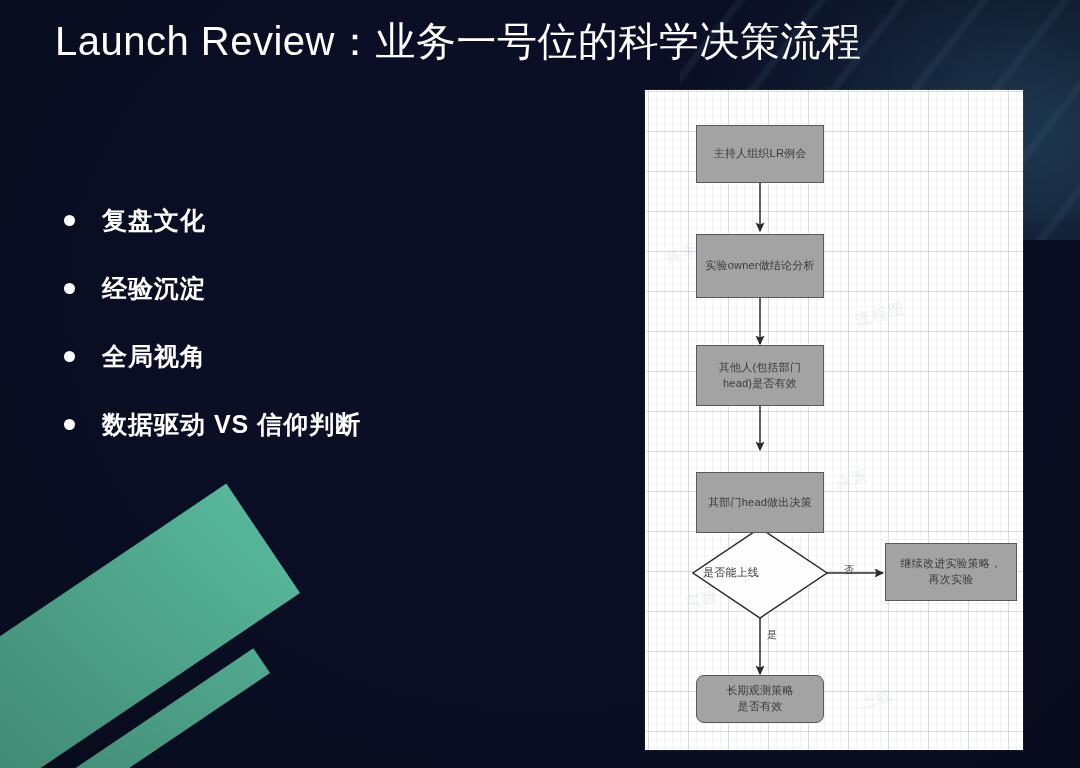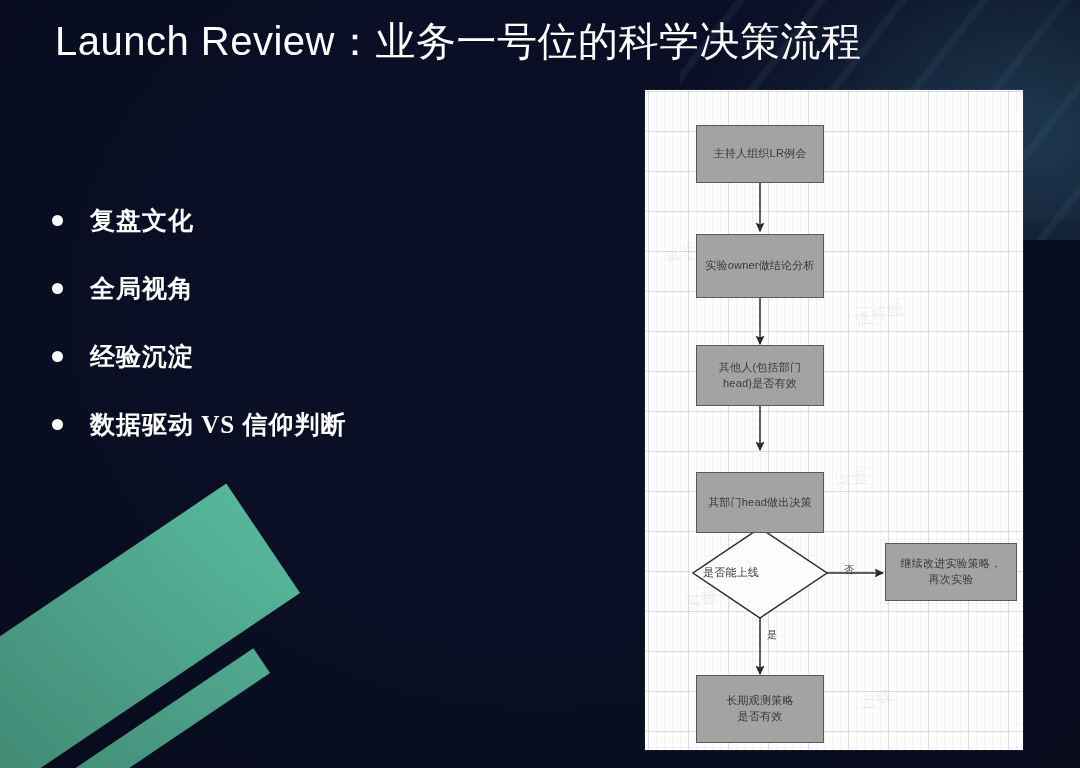--- a/index.html
+++ b/index.html
@@ -83,24 +83,23 @@
     line-height: 1.25;
     color: #ffffff;
     letter-spacing: 0.5px;
     white-space: nowrap;
     margin-left: 33px;
   }
 
   
   .bullets {
     position: absolute;
-    left: 52px;
+    left: 64px;
     top: 186px;
     width: 470px;
-    font-family: Liberation Serif, serif;
   }
   .bullet-row {
     display: flex;
     align-items: center;
     height: 68px;
   }
   .bullet-dot {
     width: 11px;
     height: 11px;
     border-radius: 50%;
@@ -207,25 +206,25 @@
 
   <div class="title">Launch Review：业务一号位的科学决策流程</div>
 
   <div class="bullets">
     <div class="bullet-row">
       <span class="bullet-dot"></span>
       <span class="bullet-text">复盘文化</span>
     </div>
     <div class="bullet-row">
       <span class="bullet-dot"></span>
-      <span class="bullet-text">全局视角</span>
+      <span class="bullet-text">经验沉淀</span>
     </div>
     <div class="bullet-row">
       <span class="bullet-dot"></span>
-      <span class="bullet-text">经验沉淀</span>
+      <span class="bullet-text">全局视角</span>
     </div>
     <div class="bullet-row">
       <span class="bullet-dot"></span>
       <span class="bullet-text">数据驱动 VS 信仰判断</span>
     </div>
   </div>
 
   <div class="chart-panel">
     <div class="chart-grid"></div>
 
@@ -282,21 +281,21 @@
       <span>是否能上线</span>
     </div>
 
     <div class="node-box" style="left:240px; top:453px; width:132px; height:58px;">
       <span>
         <span>继续改进实验策略，</span><br>
         <span>再次实验</span>
       </span>
     </div>
 
-    <div class="node-box" style="left:51px;  top:585px; width:128px; height:68px;">
+    <div class="node-box" style="left:51px;  top:585px; width:128px; height:48px;border-radius:8px;">
       <span>
         <span>长期观测策略</span><br>
         <span>是否有效</span>
       </span>
     </div>
 
     <div class="edge-label" style="left:199px; top:473px;">否</div>
     <div class="edge-label" style="left:122px; top:538px;">是</div>
 
   </div>

